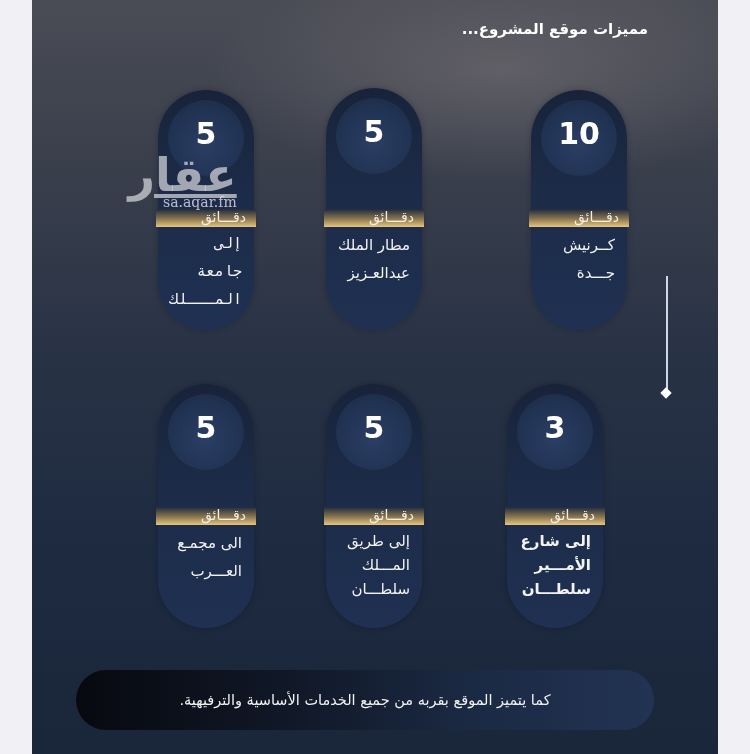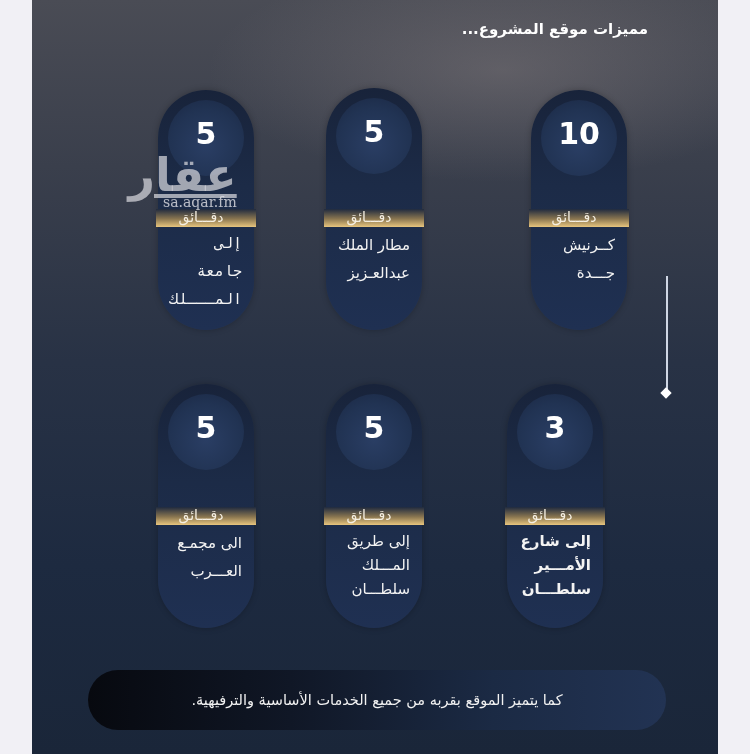--- a/index.html
+++ b/index.html
@@ -32,38 +32,38 @@
     border-radius: 50%;
     background: radial-gradient(circle at 50% 60%, #2a3e64 0%, #213353 60%, #1a2742 100%);
   }
   .pill .num {
     position: absolute; left: 0; right: 0; top: 26px;
     text-align: center; color: #fff; font-size: 30px; font-weight: bold;
   }
   .pill .bar {
     position: absolute; left: -2px; width: 100px; height: 18px;
     background: linear-gradient(180deg, #1f2a3f 0%, #8a7650 55%, #e7c57e 100%);
-    color: #f5efe2; font-size: 14px; text-align: center; padding-right: 10px;
+    color: #f5efe2; font-size: 14px; text-align: right; padding-right: 10px;
     box-sizing: border-box; line-height: 17px; direction: rtl;
   }
   .pill .desc {
     position: absolute; left: 6px; right: 12px;
     color: #f3f3f3; font-size: 15px; line-height: 28px;
     direction: rtl; text-align: right;
   }
   .divider-line {
     position: absolute; left: 634px; top: 276px; width: 2px; height: 114px;
     background: #cfd6e4;
   }
   .diamond {
     position: absolute; left: 630px; top: 389px; width: 8px; height: 8px;
     background: #ffffff; transform: rotate(45deg);
   }
   .footer {
-    position: absolute; left: 56px; top: 670px; width: 578px; height: 60px;
+    position: absolute; left: 44px; top: 670px; width: 578px; height: 60px;
     border-radius: 30px;
     background: linear-gradient(90deg, #07090f 0%, #101726 35%, #1b2a44 70%, #223353 100%);
     color: #f2f2f2; font-size: 14.5px; direction: rtl;
     display: flex; align-items: center; justify-content: center;
   }
   .watermark {
     position: absolute; left: 88px; top: 150px; pointer-events: none;
   }
   .watermark .wm-logo {
     color: rgba(215,215,220,0.72); font-size: 46px; font-weight: bold; direction: rtl; line-height: 50px; text-decoration: underline;

